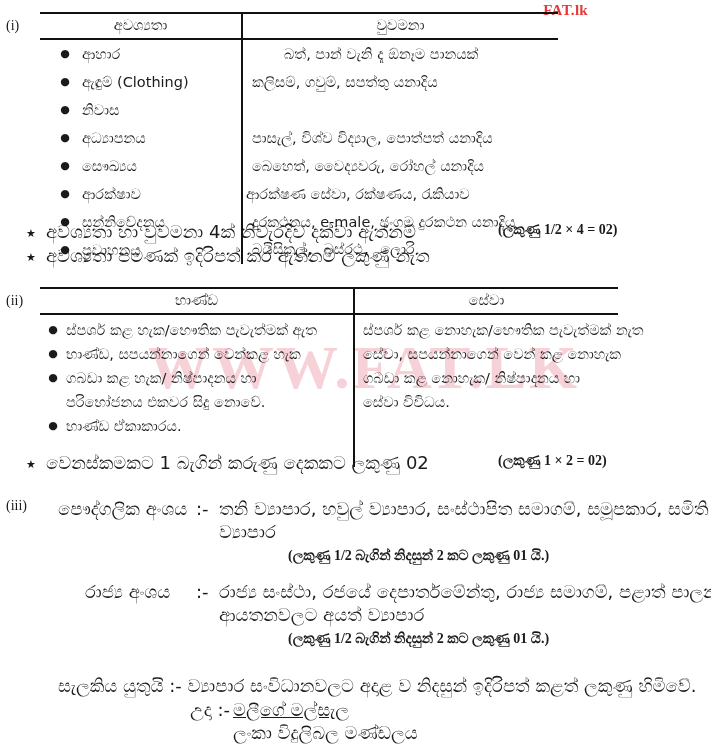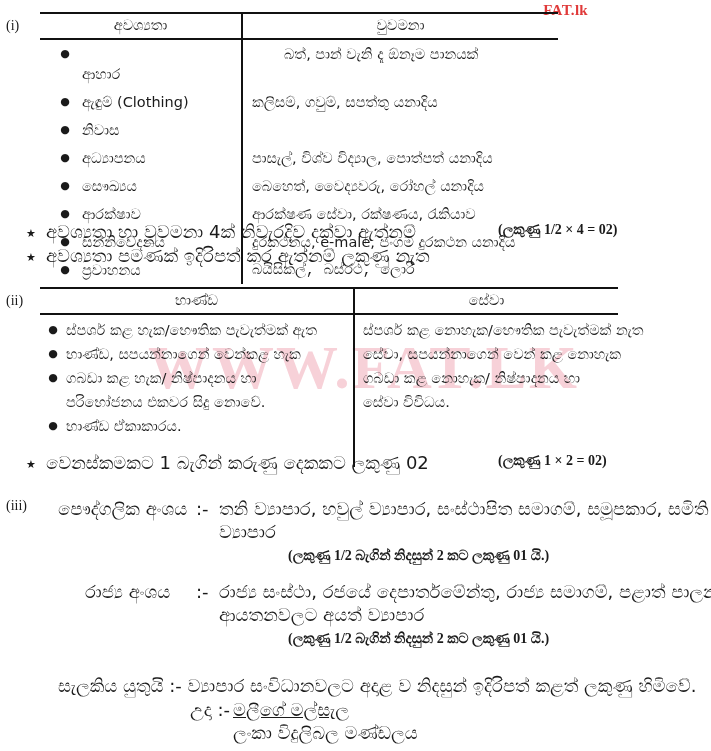--- a/index.html
+++ b/index.html
@@ -137,21 +137,21 @@
   <div class="tbl" id="tbl-i" style="left:40px; top:12px; width:518px;">
     <div class="hdr-row">
       <div class="col-l hdr-cell" style="width:203px;">අවශ්‍යතා</div>
       <div class="col-r hdr-cell" style="width:315px;">වුවමනා</div>
     </div>
     <div id="tbl-i-body">
         <div class="body-row">
           <div class="col-l" style="width: 203px;">
             <div class="bullet-line" style="padding-left: 18px;">
               <span class="dot">●</span>
-              <span style="padding-left: 10px; margin-top: 20px;">ආහාර</span>
+              <span style="padding-left: 10px;">ආහාර</span>
             </div>
           </div>
           <div class="col-r" style="width: 315px;">
             <div class="plain-line" style="padding-left: 9px; margin-left: 32px;">බත්, පාන් වැනි දෑ ඕනෑම පානයක්</div>
           </div>
         </div>
         <div class="body-row">
           <div class="col-l" style="width: 203px;">
             <div class="bullet-line" style="padding-left: 18px;">
               <span class="dot">●</span>
@@ -193,21 +193,21 @@
           </div>
         </div>
         <div class="body-row">
           <div class="col-l" style="width: 203px;">
             <div class="bullet-line" style="padding-left: 18px;">
               <span class="dot">●</span>
               <span style="padding-left: 10px;">ආරක්ෂාව</span>
             </div>
           </div>
           <div class="col-r" style="width: 315px;">
-            <div class="plain-line" style="padding-left: 9px;">ආරක්ෂණ සේවා, රක්ෂණය, රැකියාව</div>
+            <div class="plain-line" style="padding-left: 3px;">ආරක්ෂණ සේවා, රක්ෂණය, රැකියාව</div>
           </div>
         </div>
         <div class="body-row">
           <div class="col-l" style="width: 203px;">
             <div class="bullet-line" style="padding-left: 18px;">
               <span class="dot">●</span>
               <span style="padding-left: 10px;">සන්නිවේදනය</span>
             </div>
           </div>
           <div class="col-r" style="width: 315px;">

